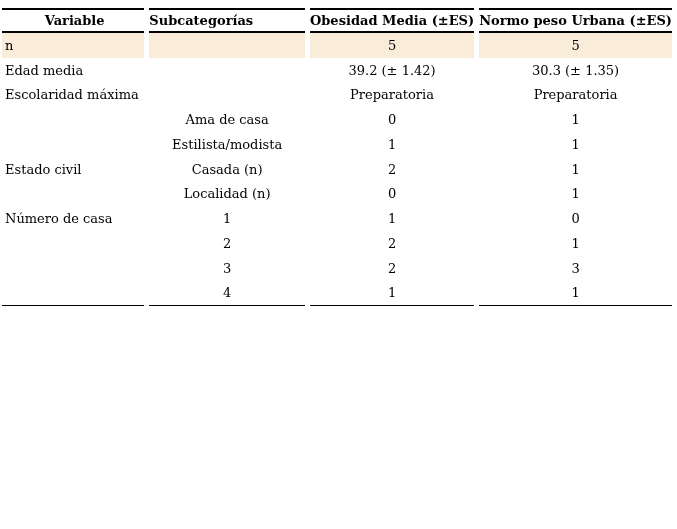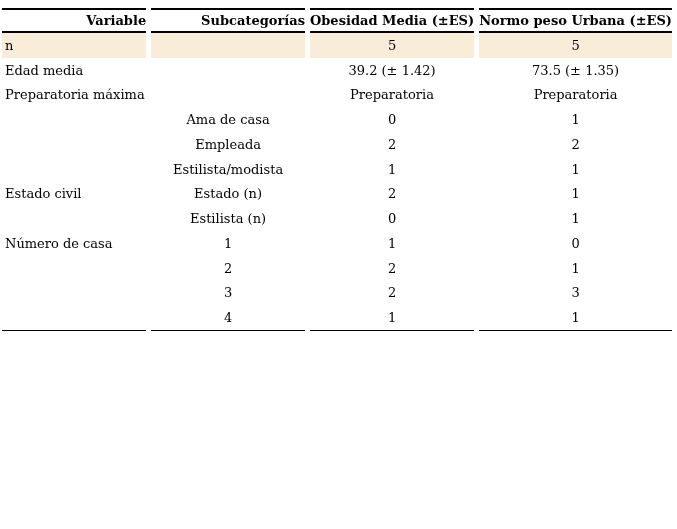--- a/index.html
+++ b/index.html
@@ -25,27 +25,27 @@
   col.c2 { width: 177px; }
   col.c3 { width: 155px; }
   col.c4 { width: 178px; }
   th {
     border-top: 2px solid #000000;
     border-bottom: 2px solid #000000;
     font-weight: bold;
     font-size: 13px;
     height: 21px;
     padding: 0;
-    text-align: right;
+    text-align: left;
     vertical-align: middle;
     white-space: nowrap;
     overflow: hidden;
   }
   th.first {
-    text-align: right;
+    text-align: center;
     padding-left: 3px;
   }
   td {
     height: 24.75px;
     padding: 0;
     text-align: center;
     vertical-align: middle;
     white-space: nowrap;
     overflow: hidden;
   }
@@ -82,55 +82,49 @@
     <tr class="hl">
       <td class="first">n</td>
       <td></td>
       <td>5</td>
       <td>5</td>
     </tr>
     <tr>
       <td class="first">Edad media</td>
       <td></td>
       <td>39.2 (± 1.42)</td>
-      <td>73.5 (± 1.35)</td>
+      <td>30.3 (± 1.35)</td>
     </tr>
     <tr>
-      <td class="first">Preparatoria máxima</td>
+      <td class="first">Escolaridad máxima</td>
       <td></td>
       <td>Preparatoria</td>
       <td>Preparatoria</td>
     </tr>
     <tr>
       <td class="first"></td>
       <td>Ama de casa</td>
       <td>0</td>
       <td>1</td>
     </tr>
     <tr>
       <td class="first"></td>
-      <td>Empleada</td>
-      <td>2</td>
-      <td>2</td>
-    </tr>
-    <tr>
-      <td class="first"></td>
       <td>Estilista/modista</td>
       <td>1</td>
       <td>1</td>
     </tr>
     <tr>
       <td class="first">Estado civil</td>
-      <td>Estado (n)</td>
+      <td>Casada (n)</td>
       <td>2</td>
       <td>1</td>
     </tr>
     <tr>
       <td class="first"></td>
-      <td>Estilista (n)</td>
+      <td>Localidad (n)</td>
       <td>0</td>
       <td>1</td>
     </tr>
     <tr>
       <td class="first">Número de casa</td>
       <td>1</td>
       <td>1</td>
       <td>0</td>
     </tr>
     <tr>

